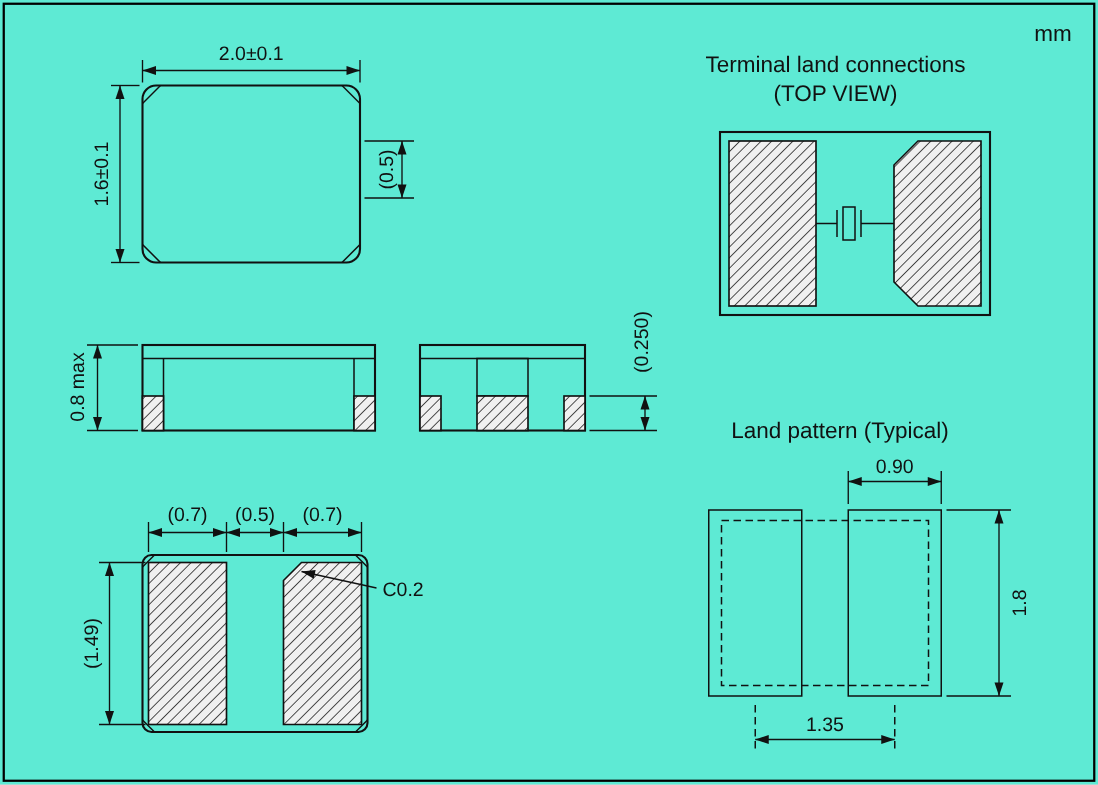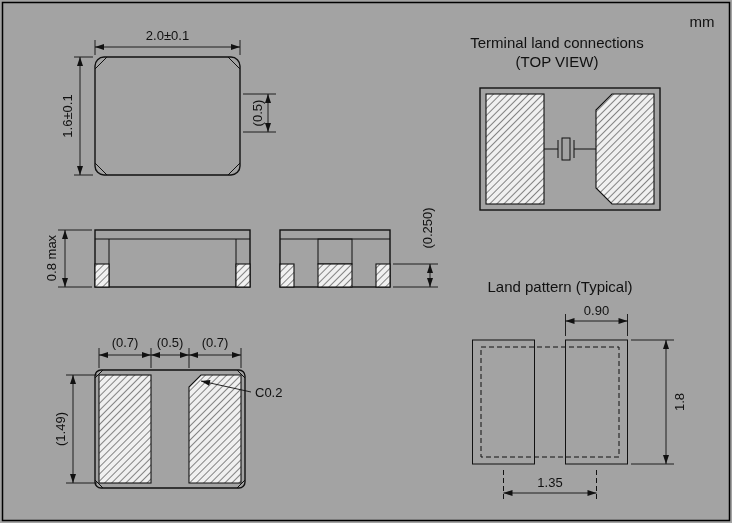--- a/index.html
+++ b/index.html
@@ -1,19 +1,19 @@
 <!DOCTYPE html>
 <html><head>
 <meta charset="utf-8">
 <style>
   html,body { margin:0; padding:0; background:#d8d8d8; }
   .page {
     position:relative;
     width:732px; height:523px;
-    background:#a3a3a3;
+    background:#5eead4;
     font-family:"Liberation Sans", sans-serif;
     overflow:hidden;
   }
   svg { position:absolute; top:0; left:0; }
   svg text {
     font-family:"Liberation Sans", sans-serif;
     fill:#111;
     font-size:13px;
   }
   svg text.title { font-size:15px; }

